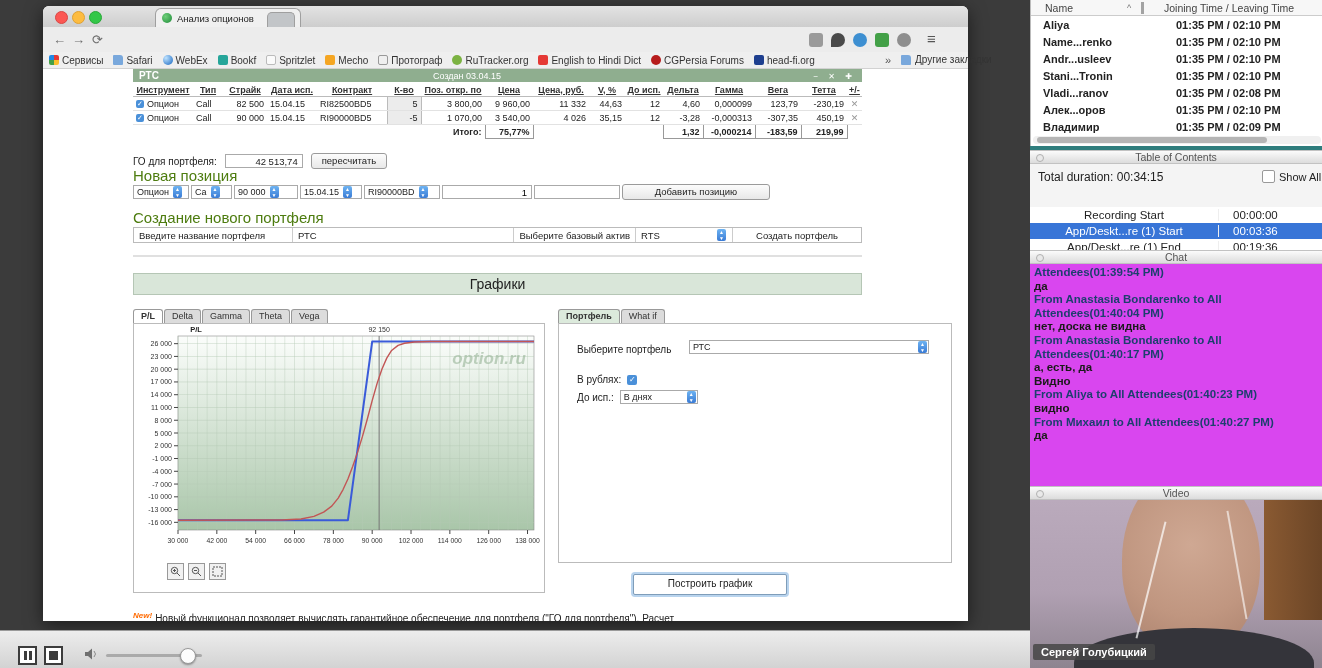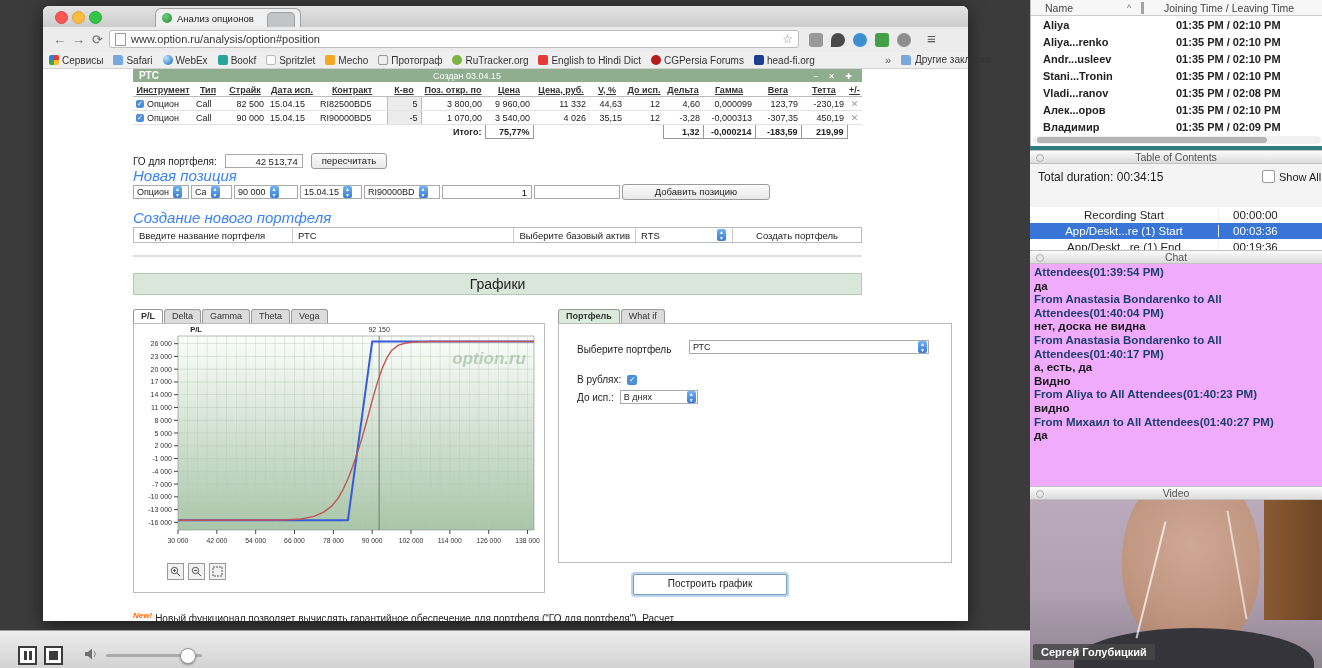--- a/index.html
+++ b/index.html
@@ -65,21 +65,21 @@
   td.num{text-align:right;}
   td.qty{text-align:right;background:#ececec;border-left:1px solid #bbb;border-right:1px solid #bbb;}
   .chkbx{display:inline-block;width:8px;height:8px;background:#4a90d9;border-radius:2px;color:#fff;font-size:7px;line-height:8px;text-align:center;vertical-align:middle;margin-right:3px;}
   .delx{color:#999;font-size:9px;text-align:center;}
   tr.totals td{border-bottom:none;font-weight:bold;}
   tr.totals td.boxed{border:1px solid #999;text-align:right;}
 
   #go-row{left:0;top:84px;height:16px;display:flex;align-items:center;gap:8px;font-size:10px;color:#222;}
   .inputbox{border:1px solid #aaa;background:#fff;height:14px;line-height:14px;padding:0 4px;font-size:9.5px;box-sizing:border-box;}
   .btn{border:1px solid #9b9b9b;background:linear-gradient(#fcfcfc,#e8e8e8);border-radius:3px;font-size:9.5px;color:#222;height:16px;line-height:14px;padding:0 10px;box-sizing:border-box;text-align:center;}
-  h2.sec{position:absolute;font-size:15px;font-weight:normal;color:#3b82f6;margin:0;font-style:italic;}
+  h2.sec{position:absolute;font-size:15px;font-weight:normal;color:#4d7c0f;margin:0;}
   #newpos-title{left:0;top:98px;}
   #newpos-row{left:0;top:115px;height:16px;display:flex;align-items:center;gap:2px;}
   .psel{display:inline-flex;align-items:center;border:1px solid #aaa;background:#fff;height:14px;font-size:9px;color:#222;box-sizing:border-box;}
   .psel span{padding:0 3px;white-space:nowrap;overflow:hidden;}
   .spin{width:9px;height:12px;background:linear-gradient(#6db3f2,#3a7bd5);border-radius:2px;color:#fff;font-size:5px;line-height:6px;text-align:center;margin:0 1px;}
   #newportfolio-title{left:0;top:140px;}
   #npf-row{left:0;top:158px;width:729px;height:16px;border:1px solid #bbb;display:flex;align-items:stretch;box-sizing:border-box;font-size:9.5px;color:#222;}
   .npf-cell{display:flex;align-items:center;padding:0 5px;border-right:1px solid #ccc;white-space:nowrap;}
   #page-divider{left:0;top:186px;width:729px;height:2px;background:#e0e0e0;}
   #charts-banner{left:0;top:204px;width:729px;height:22px;background:#d9e6d9;border:1px solid #b5c6b5;box-sizing:border-box;text-align:center;font-size:14px;color:#222;line-height:20px;}
@@ -124,21 +124,21 @@
   #toc-colhdr{position:absolute;left:0;top:30px;width:292px;height:13px;border-top:1px solid #ccc;border-bottom:1px solid #ccc;background:#fbfbfb;font-size:10.5px;color:#444;display:flex;}
   #toc-colhdr .a{width:188px;padding-left:8px;box-sizing:border-box;}
   #toc-colhdr .t{flex:1;border-left:1px solid #ddd;padding-left:6px;}
   #toc-rows{position:absolute;left:0;top:43px;width:292px;height:43px;overflow:hidden;background:#fff;}
   .toc-row{display:flex;height:16px;align-items:center;font-size:11.5px;color:#222;}
   .toc-row .toc-act{width:188px;text-align:center;white-space:nowrap;overflow:hidden;}
   .toc-row .toc-time{flex:1;padding-left:14px;white-space:nowrap;border-left:1px solid #eee;}
   .toc-row.selected{background:#3875d7;color:#fff;}
 
   #chat-hd{left:0;top:250px;}
-  #chat-body{left:0;top:264px;width:292px;height:222px;background:#f0abfc;overflow:hidden;padding:2px 4px;box-sizing:border-box;}
+  #chat-body{left:0;top:264px;width:292px;height:222px;background:#d946ef;overflow:hidden;padding:2px 4px;box-sizing:border-box;}
   .chat-line{font-size:11.5px;font-weight:bold;line-height:13.6px;word-wrap:break-word;}
   .chat-line.meta{color:#1d3f6e;}
   .chat-line.msg{color:#1a1a1a;}
 
   #video-hd{left:0;top:486px;}
   #video-body{left:0;top:500px;width:292px;height:168px;overflow:hidden;background:#b2a2b2;}
   #vid-bg{position:absolute;left:0;top:0;width:100%;height:100%;background:linear-gradient(#baaabc 0%,#b0a0b2 55%,#8e8490 100%);}
   #vid-door{position:absolute;right:0;top:0;width:58px;height:120px;background:linear-gradient(90deg,#8a5a32,#6b4526);}
   #vid-head{position:absolute;left:92px;top:-34px;width:138px;height:188px;border-radius:50% 50% 46% 46%;background:radial-gradient(circle at 50% 42%,#cfa893 0%,#c09680 55%,#a87f6b 100%);}
   #vid-shoulder{position:absolute;left:44px;top:128px;width:240px;height:70px;border-radius:50% 50% 0 0;background:#34343a;}
@@ -171,25 +171,20 @@
         <span id="tab-title">Анализ опционов</span>
         <span id="tab-close">×</span>
       </div>
       <div id="tab-stub" class="abs"></div>
     </div>
 
     <div id="toolbar" class="abs">
       <div class="navbtn abs" style="left:8px">←</div>
       <div class="navbtn abs" style="left:27px">→</div>
       <div class="navbtn abs" style="left:46px">⟳</div>
-      <div id="omnibox" class="abs">
-        <span class="page-ico"></span>
-        <span id="url-text">www.option.ru/analysis/option#position</span>
-        <span class="star">☆</span>
-      </div>
       <div id="ext1" class="ext abs"></div>
       <div id="ext2" class="ext abs"></div>
       <div id="ext3" class="ext abs"></div>
       <div id="ext4" class="ext abs"></div>
       <div id="ext5" class="ext abs"></div>
       <div id="menu-btn" class="abs">≡</div>
     </div>
 
     <div id="bookmarks" class="abs">
 
@@ -587,21 +582,21 @@
         <span class="sort">^</span>
         <span class="c2">Joining Time / Leaving Time</span>
       </div>
       <div>
 
       <div class="p-row">
             <span class="c1">Aliya</span>
             <span class="c2">01:35 PM / 02:10 PM</span>
           </div>
           <div class="p-row">
-            <span class="c1">Aliya...renko</span>
+            <span class="c1">Name...renko</span>
             <span class="c2">01:35 PM / 02:10 PM</span>
           </div>
           <div class="p-row">
             <span class="c1">Andr...usleev</span>
             <span class="c2">01:35 PM / 02:10 PM</span>
           </div>
           <div class="p-row">
             <span class="c1">Stani...Tronin</span>
             <span class="c2">01:35 PM / 02:10 PM</span>
           </div>

